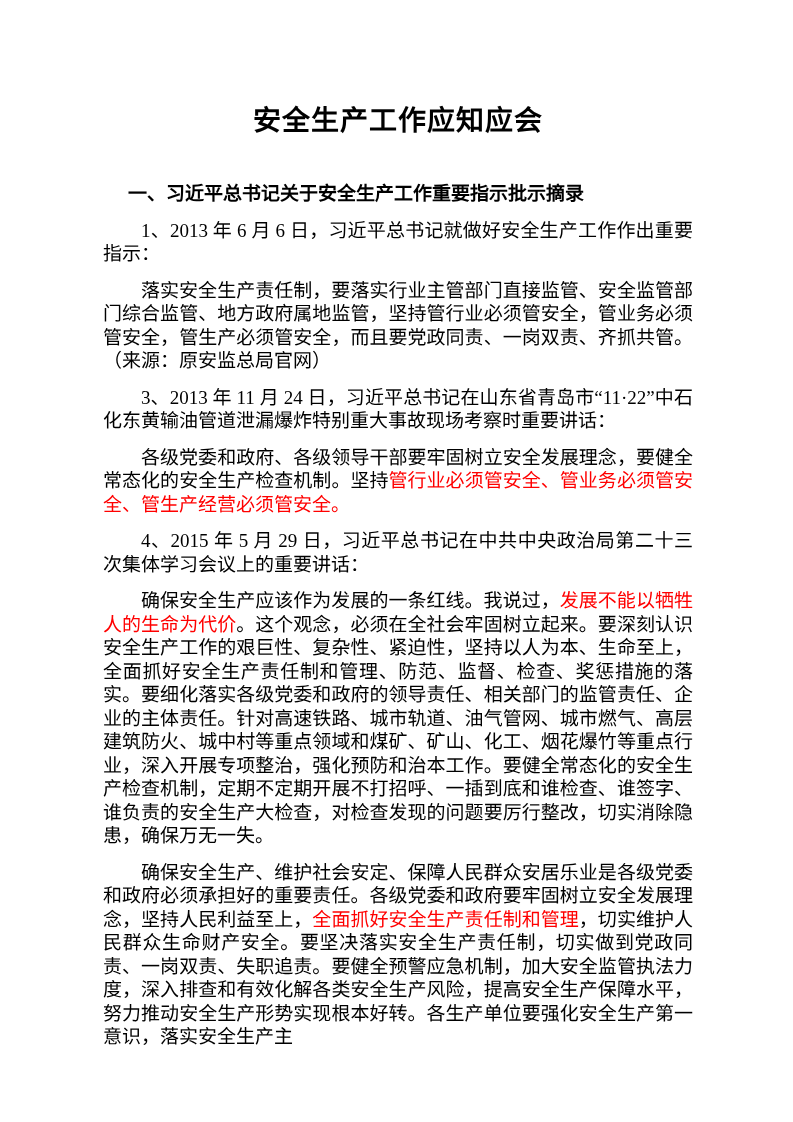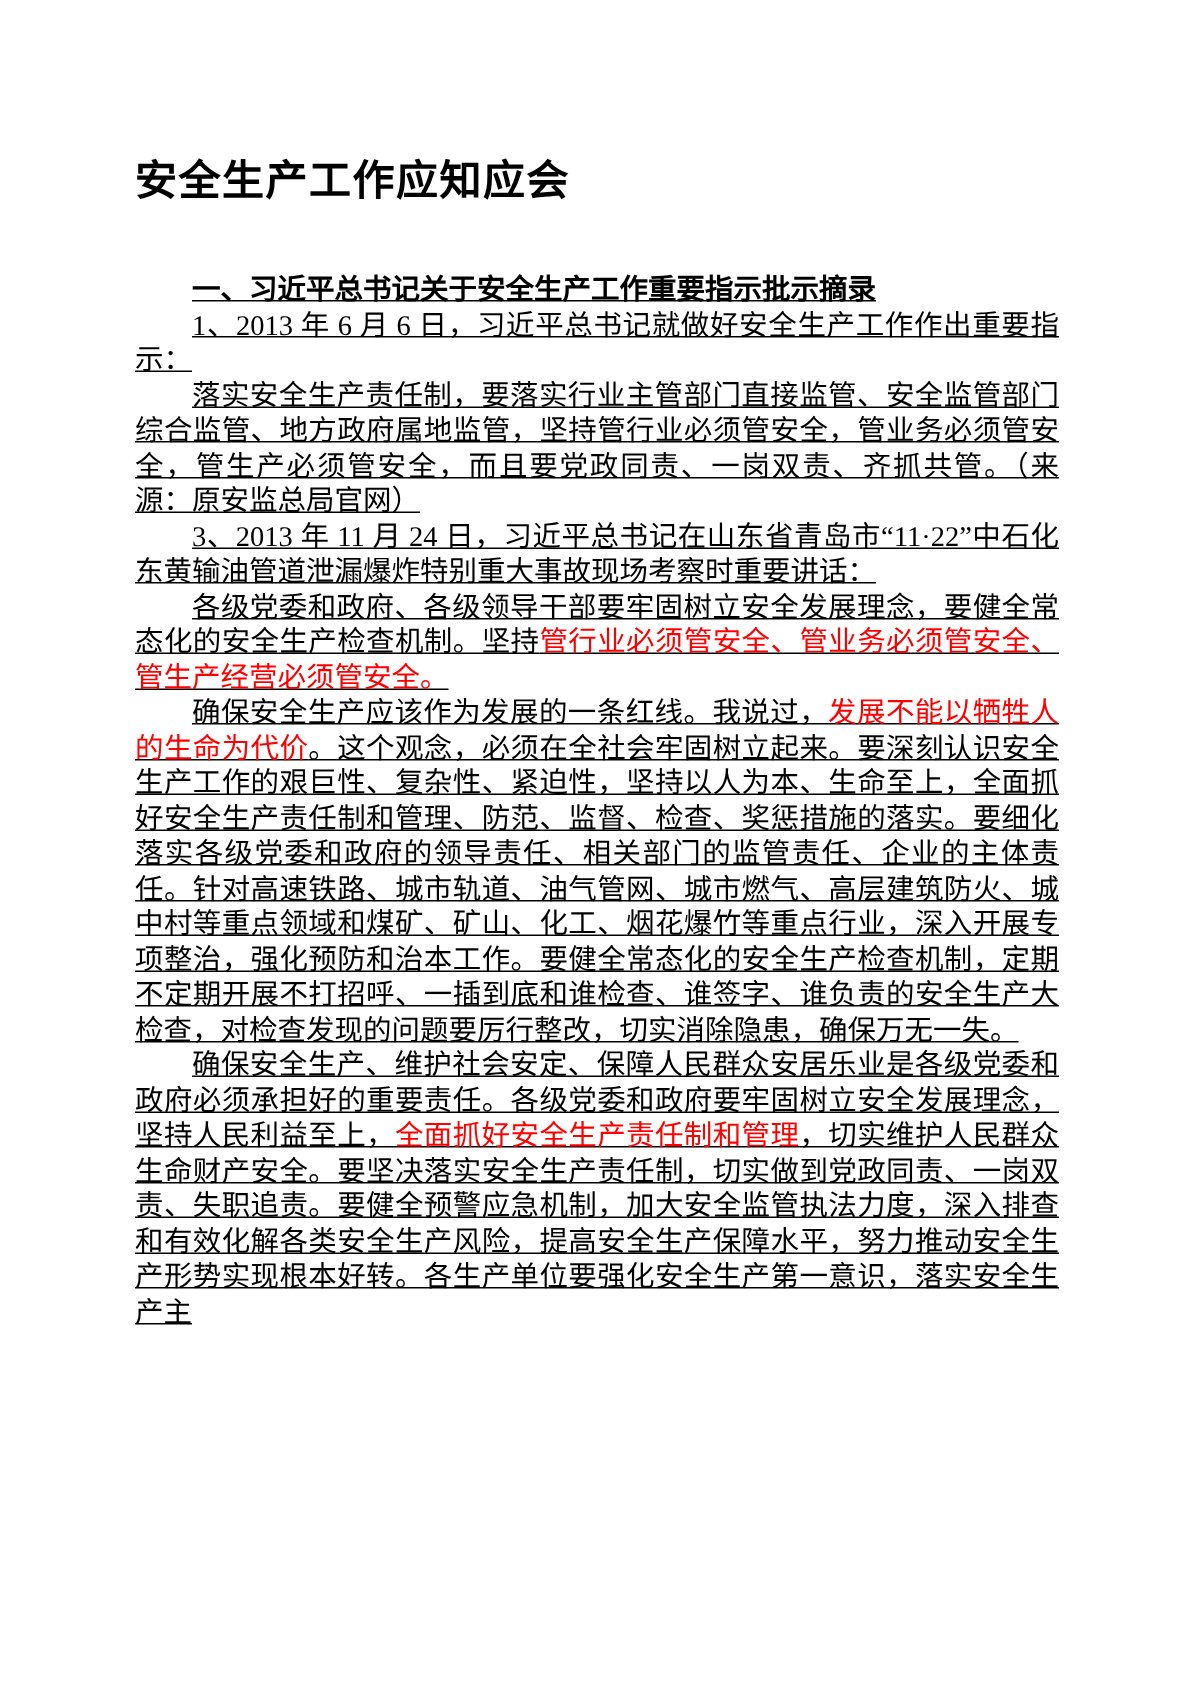--- a/index.html
+++ b/index.html
@@ -20,55 +20,55 @@
     height: 1122px;
     padding: 104px 87px 40px 90px;
     background: var(--page-bg, #ffffff);
   }
   .doc-title {
     margin: 0 0 44px 0;
     font-family: "Liberation Sans", "DejaVu Sans", sans-serif;
     font-weight: 600;
     font-size: 28px;
     line-height: 34px;
-    text-align: left;
+    text-align: center;
     letter-spacing: 1px;
     color: var(--text-color, #000000);
   }
   .doc-body {
     font-size: 19px;
     line-height: 23.5px;
     text-align: justify;
-    text-decoration: underline;
   }
   .section-heading {
     margin: 0;
     text-indent: 2em;
     font-weight: bold;
     font-family: "Liberation Sans", "DejaVu Sans", sans-serif;
   }
   .para {
-    margin: 0;
+    margin: 13px;
     text-indent: 2em;
   }
   .seg-red {
     color: var(--accent-red, #ff0000);
   }
 </style>
 </head>
 <body>
 
 <div class="page">
   <h1 class="doc-title">安全生产工作应知应会</h1>
 
   <div class="doc-body">
     <p class="section-heading">一、习近平总书记关于安全生产工作重要指示批示摘录</p>
 
     <div id="paragraphs">
         <p class="para"><span class="seg-black">1、2013 年 6 月 6 日，习近平总书记就做好安全生产工作作出重要指示：</span></p>
         <p class="para"><span class="seg-black">落实安全生产责任制，要落实行业主管部门直接监管、安全监管部门综合监管、地方政府属地监管，坚持管行业必须管安全，管业务必须管安全，管生产必须管安全，而且要党政同责、一岗双责、齐抓共管。（来源：原安监总局官网）</span></p>
         <p class="para"><span class="seg-black">3、2013 年 11 月 24 日，习近平总书记在山东省青岛市“11·22”中石化东黄输油管道泄漏爆炸特别重大事故现场考察时重要讲话：</span></p>
         <p class="para"><span class="seg-black">各级党委和政府、各级领导干部要牢固树立安全发展理念，要健全常态化的安全生产检查机制。坚持</span><span class="seg-red">管行业必须管安全、管业务必须管安全、管生产经营必须管安全。</span></p>
+        <p class="para"><span class="seg-black">4、2015 年 5 月 29 日，习近平总书记在中共中央政治局第二十三次集体学习会议上的重要讲话：</span></p>
         <p class="para"><span class="seg-black">确保安全生产应该作为发展的一条红线。我说过，</span><span class="seg-red">发展不能以牺牲人的生命为代价</span><span class="seg-black">。这个观念，必须在全社会牢固树立起来。要深刻认识安全生产工作的艰巨性、复杂性、紧迫性，坚持以人为本、生命至上，全面抓好安全生产责任制和管理、防范、监督、检查、奖惩措施的落实。要细化落实各级党委和政府的领导责任、相关部门的监管责任、企业的主体责任。针对高速铁路、城市轨道、油气管网、城市燃气、高层建筑防火、城中村等重点领域和煤矿、矿山、化工、烟花爆竹等重点行业，深入开展专项整治，强化预防和治本工作。要健全常态化的安全生产检查机制，定期不定期开展不打招呼、一插到底和谁检查、谁签字、谁负责的安全生产大检查，对检查发现的问题要厉行整改，切实消除隐患，确保万无一失。</span></p>
         <p class="para"><span class="seg-black">确保安全生产、维护社会安定、保障人民群众安居乐业是各级党委和政府必须承担好的重要责任。各级党委和政府要牢固树立安全发展理念，坚持人民利益至上，</span><span class="seg-red">全面抓好安全生产责任制和管理</span><span class="seg-black">，切实维护人民群众生命财产安全。要坚决落实安全生产责任制，切实做到党政同责、一岗双责、失职追责。要健全预警应急机制，加大安全监管执法力度，深入排查和有效化解各类安全生产风险，提高安全生产保障水平，努力推动安全生产形势实现根本好转。各生产单位要强化安全生产第一意识，落实安全生产主</span></p>
       </div>
   </div>
 </div>
 
 </body></html>

